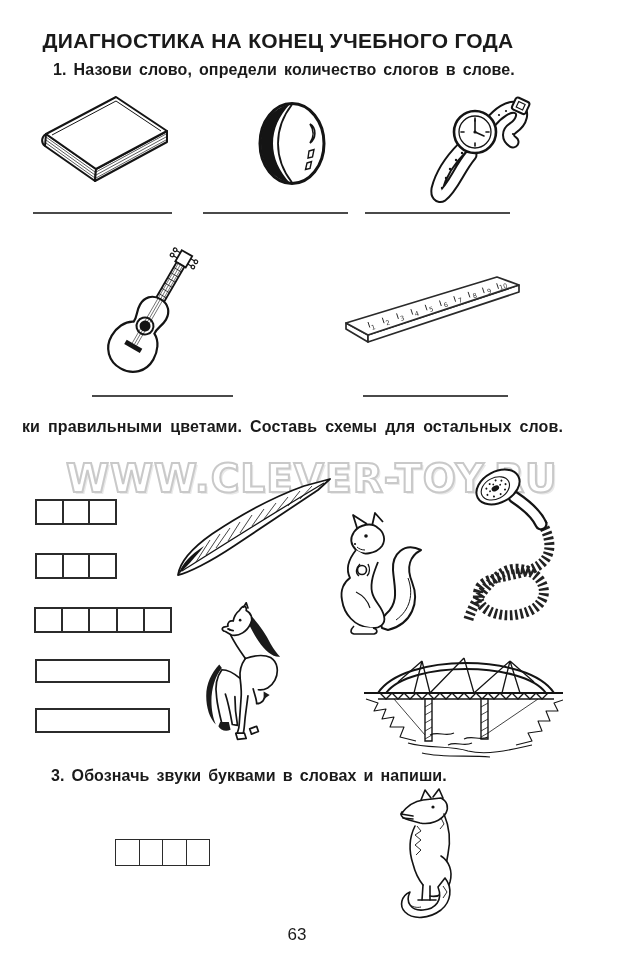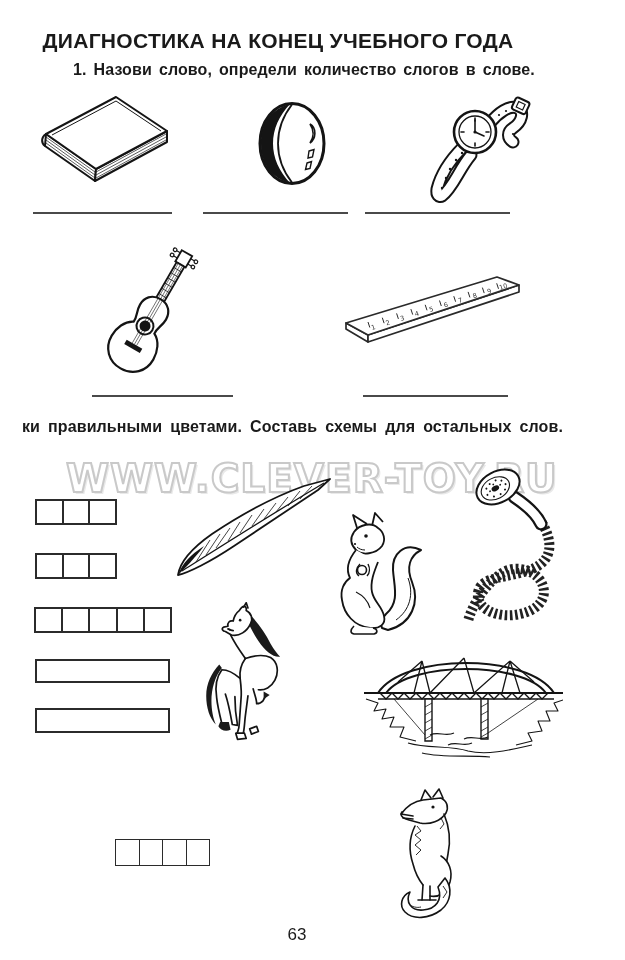--- a/index.html
+++ b/index.html
@@ -1,20 +1,20 @@
 <!DOCTYPE html>
 <html><head>
 <meta charset="utf-8">
 <style>
   html,body{margin:0;padding:0;background:#fff;}
   #page{position:relative;width:563px;height:960px;background:#fff;overflow:hidden;
         font-family:"Liberation Sans","DejaVu Sans",sans-serif;color:#1a1a1a;}
   .abs{position:absolute;}
   #title{left:0;top:29px;width:556px;text-align:center;font-size:21px;font-weight:bold;letter-spacing:.3px;z-index:3;}
-  .task-line{font-size:16px;font-weight:bold;letter-spacing:.1px;word-spacing:2.5px;z-index:3;white-space:nowrap;margin-left:20px;}
+  .task-line{font-size:16px;font-weight:bold;letter-spacing:.1px;word-spacing:2.5px;z-index:3;white-space:nowrap;}
   #task1-line{left:53px;top:61px;}
   #task3-line{left:51px;top:767px;}
   #task2-text{left:22px;top:414px;width:596px;font-size:16px;font-weight:bold;letter-spacing:.1px;z-index:3;}
   #task2-text .l1{text-align:justify;text-align-last:justify;text-indent:29px;}
   #task2-text .l2{margin-top:4px;word-spacing:3.5px;}
   .answer-line{height:2px;background:#4a4a4a;z-index:2;}
   #watermark{left:66px;top:456px;width:556px;font-family:"DejaVu Sans",sans-serif;font-weight:bold;
              font-size:39px;letter-spacing:1px;white-space:nowrap;color:#fff;
              -webkit-text-stroke:2px #c9c9c9;text-shadow:2px 2px 0 #e9e9e9;z-index:1;}
   .scheme{display:flex;border:2px solid #2b2b2b;box-sizing:border-box;background:#fff;z-index:2;}
@@ -300,20 +300,21 @@
     </g>
     <g fill="none" stroke="#141414" stroke-width="1.1" stroke-linejoin="round">
       <path d="M2,50 L14,54 L10,62 L22,60 L18,70 L30,68 L26,78 L40,78 L36,88 L52,92"></path>
       <path d="M202,50 L190,54 L194,62 L182,62 L186,72 L174,72 L178,82 L164,84 L168,92 L152,96"></path>
       <path d="M44,94 C64,100 86,96 104,102 C124,107 150,100 168,96"></path>
       <path d="M58,104 C78,109 104,106 126,108"></path>
       <path d="M66,86 C74,82 82,88 90,84 M100,90 C108,86 116,92 124,88 M84,96 C92,92 100,98 108,94"></path>
     </g>
   </svg>
 
+  <div id="task3-line" class="abs task-line"><span>3.</span> <span>Обозначь звуки буквами в словах и напиши.</span></div>
 
   <div id="t3-scheme" class="abs scheme" style="left:115px;top:839px;width:95px;height:27px;">
       <span class="cell"></span>
       <span class="cell"></span>
       <span class="cell"></span>
       <span class="cell"></span>
     </div>
 
   <svg class="abs" style="left:396px;top:788px;" width="60" height="140" viewBox="0 0 58 140">
     <g fill="#fff" stroke="#141414" stroke-width="1.6" stroke-linejoin="round" stroke-linecap="round">

